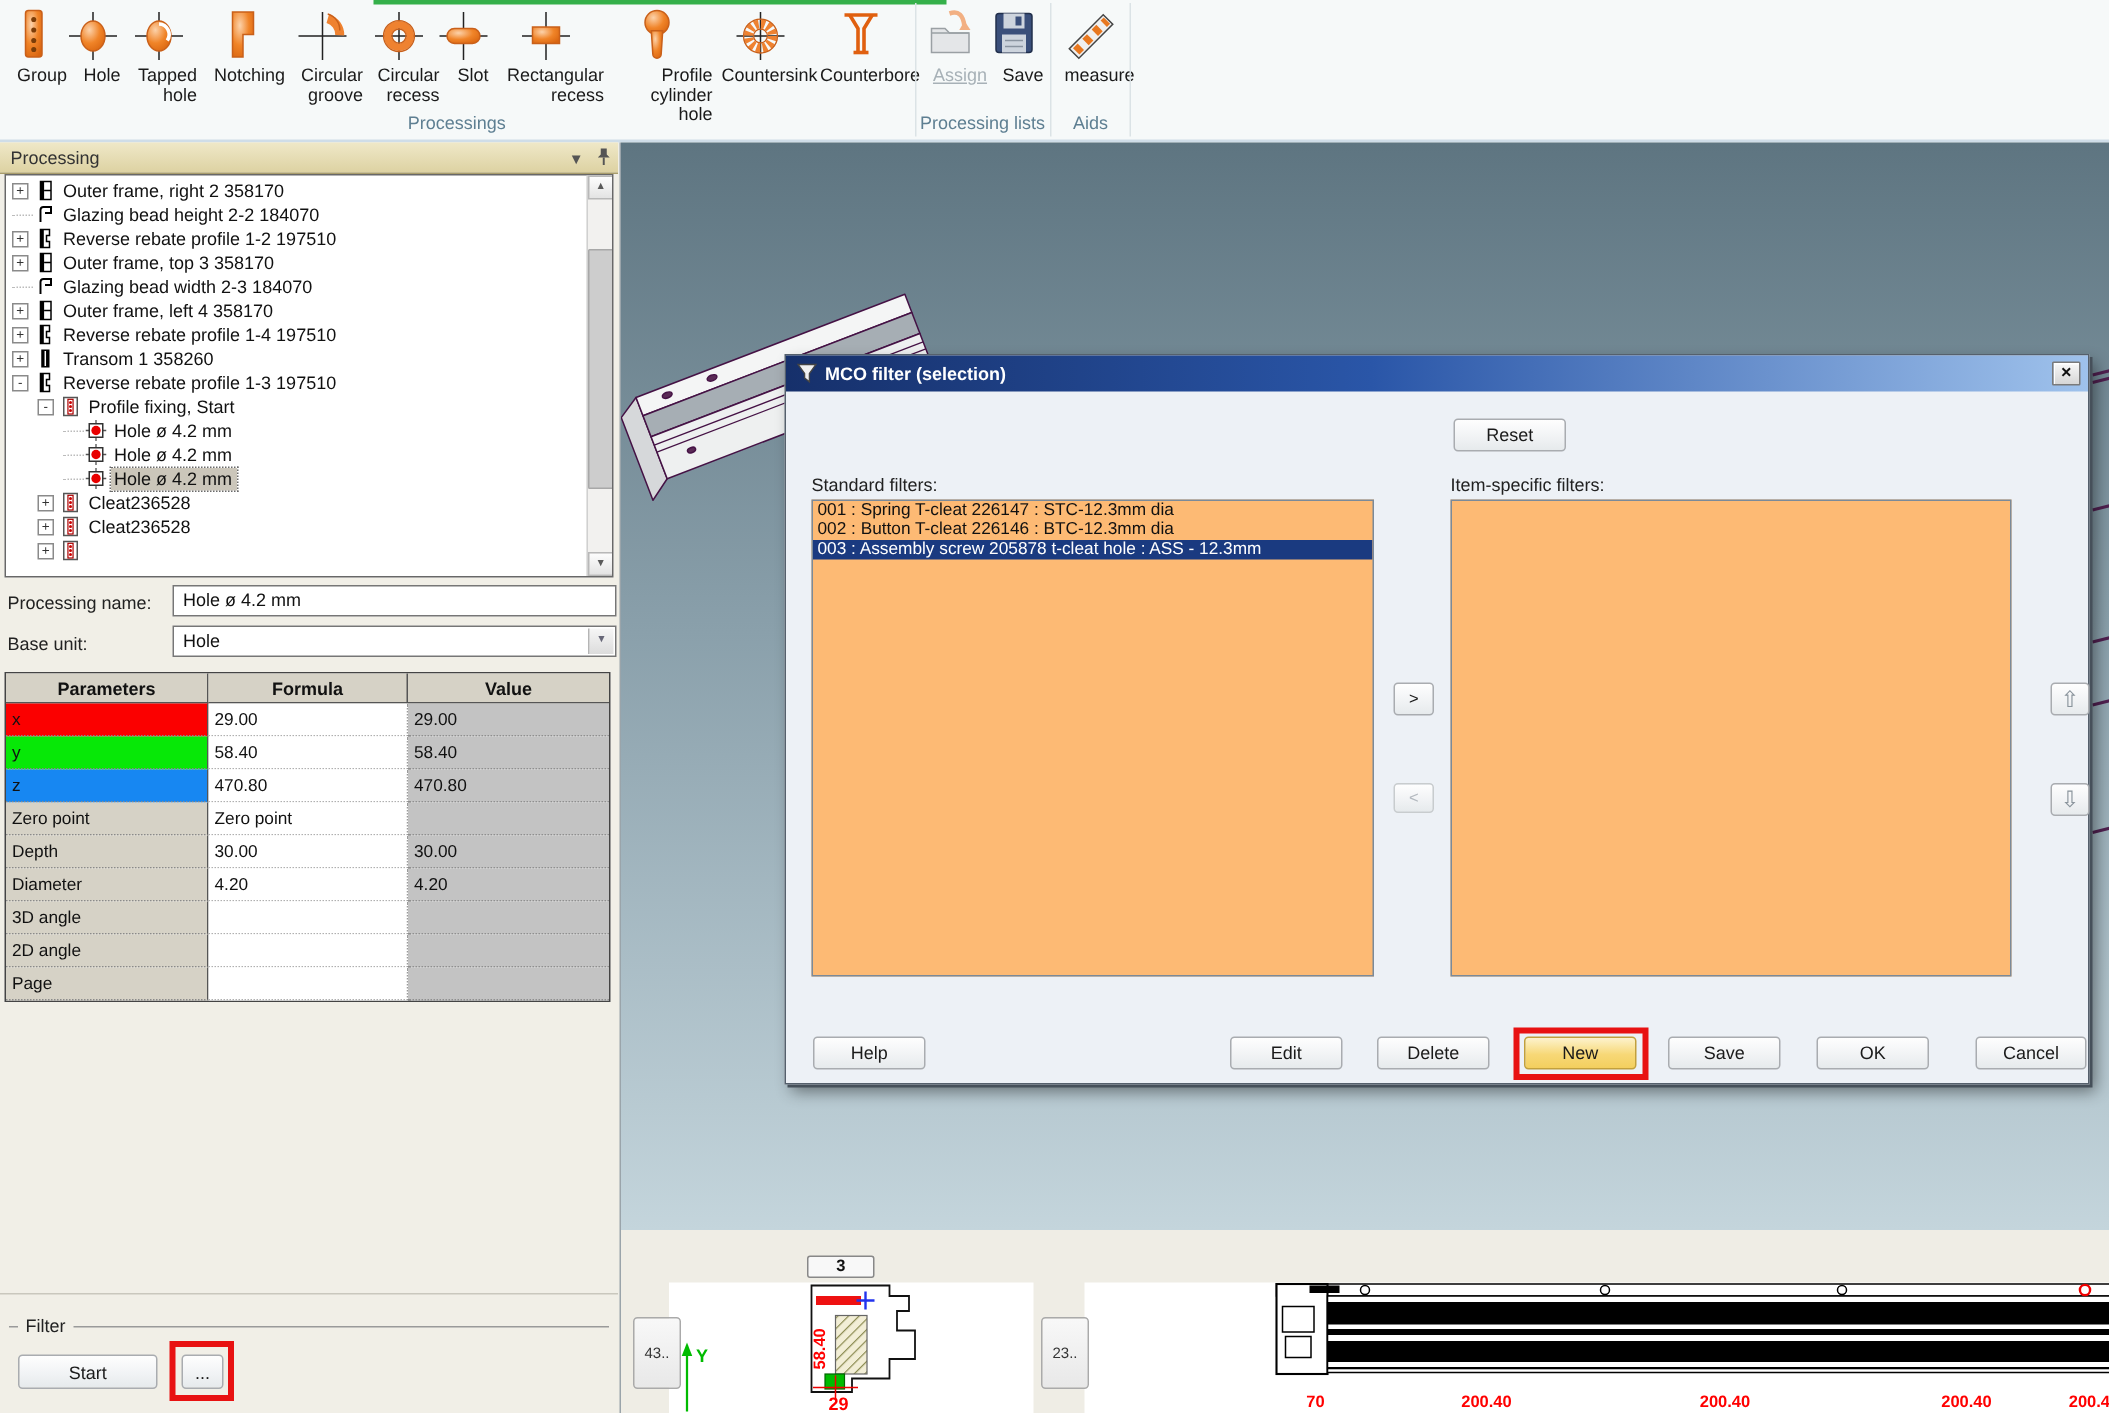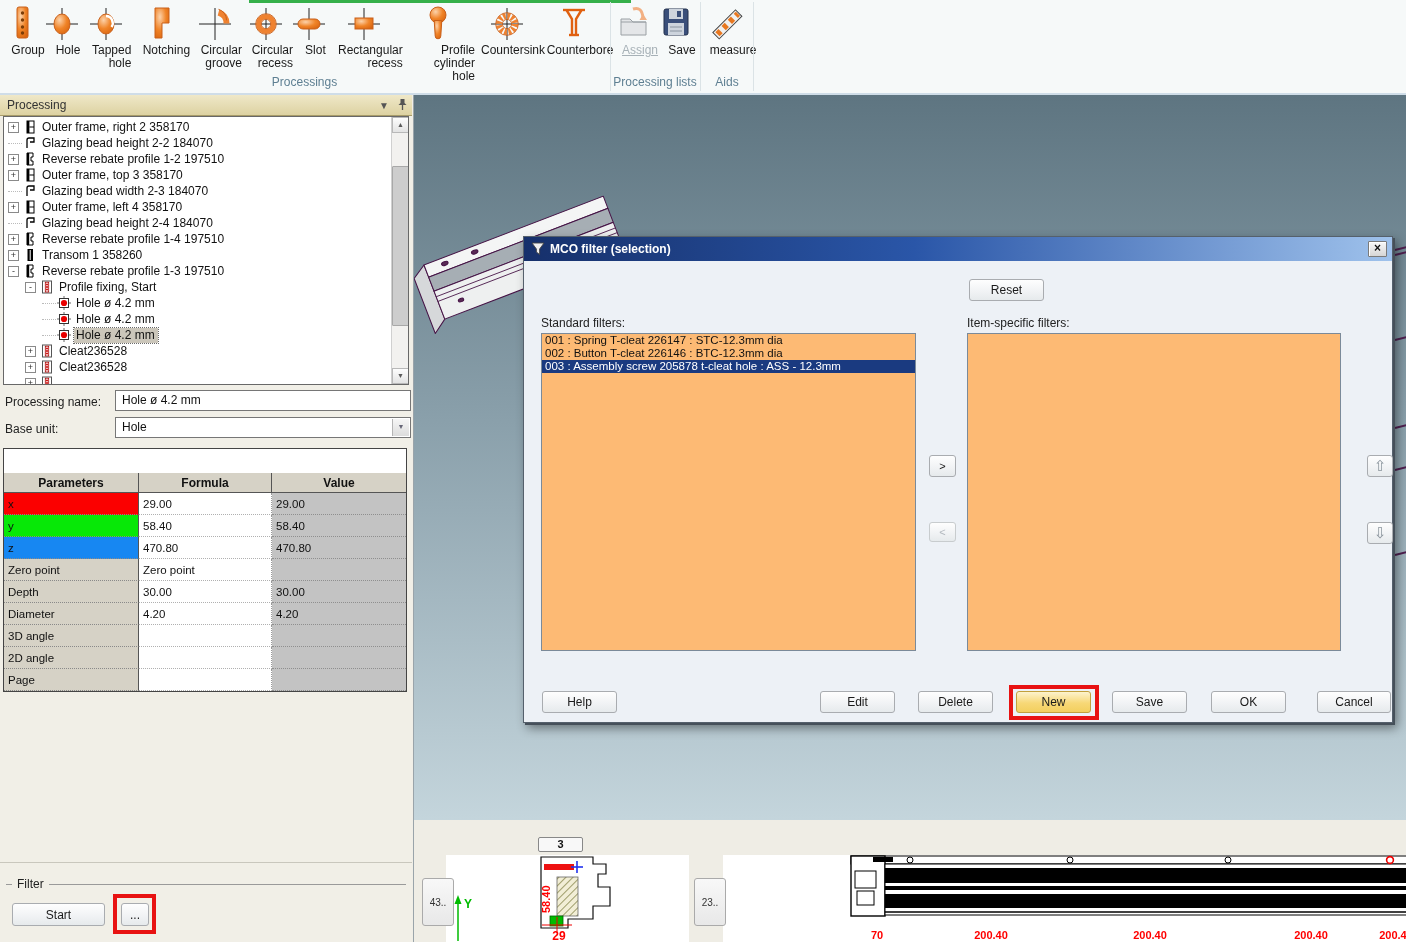--- a/index.html
+++ b/index.html
@@ -53,21 +53,21 @@
   .textbox { position:absolute; left:115px; width:296px; height:21px; background:#fff; border:1px solid #767676;
              font-size:12px; line-height:19px; padding-left:6px; }
   .combo { position:absolute; left:115px; width:296px; height:21px; background:#fff; border:1px solid #767676;
            font-size:12px; line-height:19px; padding-left:6px; }
   .combo .cbtn { position:absolute; right:1px; top:1px; width:17px; height:17px; background:linear-gradient(#f6f6f6,#dcdcdc);
                  border-left:1px solid #b5b5b5; color:#667; font-size:7px; text-align:center; line-height:16px; cursor:pointer; }
 
   
   #ptable { position:absolute; left:3px; top:353px; width:404px; border:1px solid #444; background:#fff; }
   .prow { display:grid; grid-template-columns:135px 133px 134px; }
-  .prow.head { height:20px;margin-top:24px; }
+  .prow.head { height:20px; }
   .prow.body { height:22px; }
   .hcell { background:#d6d2c6; border-right:1px solid #555; border-bottom:1px solid #555; font-weight:bold;
            font-size:12px; display:flex; align-items:center; justify-content:center; }
   .hcell:last-child { border-right:none; }
   .pcell { background:#d6d2c6; border-right:1px solid #555; border-bottom:1px dotted #8a8a8a;
            font-size:11.5px; display:flex; align-items:center; padding-left:4px; }
   .fcell { background:#fff; border-right:1px dotted #999; border-bottom:1px dotted #b0b0b0;
            font-size:11.5px; display:flex; align-items:center; padding-left:4px; }
   .vcell { background:#c3c3c3; border-bottom:1px dotted #8f8f8f; font-size:11.5px; display:flex;
            align-items:center; padding-left:4px; }
@@ -384,27 +384,20 @@
           <div class="trow" style="padding-left: 4px;">
             <span class="ebox">+</span>
             <span class="ticon"><svg width="14" height="14" viewBox="0 0 14 14">
                 <rect x="4" y="1" width="7" height="12" fill="#fff" stroke="#000"></rect>
                 <rect x="4" y="1" width="2.4" height="12" fill="#000"></rect>
                 <line x1="6.4" y1="7" x2="11" y2="7" stroke="#000"></line>
               </svg></span>
             <span class="tlabel">Outer frame, left 4 358170</span>
           </div>
           <div class="trow" style="padding-left: 4px;">
-            <span class="espacer"></span>
-            <span class="ticon"><svg width="14" height="14" viewBox="0 0 14 14">
-                <path d="M4 12 V4 q0 -2 2 -2 h5 v4 h-4" fill="none" stroke="#000" stroke-width="1.3"></path>
-              </svg></span>
-            <span class="tlabel">Glazing bead height 2-4 184070</span>
-          </div>
-          <div class="trow" style="padding-left: 4px;">
             <span class="ebox">+</span>
             <span class="ticon"><svg width="14" height="14" viewBox="0 0 14 14">
                 <path d="M4 1 h6 v4 h-2 v4 h2 v4 h-6 z" fill="#fff" stroke="#000"></path>
                 <rect x="4" y="1" width="2.2" height="12" fill="#000"></rect>
               </svg></span>
             <span class="tlabel">Reverse rebate profile 1-4 197510</span>
           </div>
           <div class="trow" style="padding-left: 4px;">
             <span class="ebox">+</span>
             <span class="ticon"><svg width="14" height="14" viewBox="0 0 14 14">

